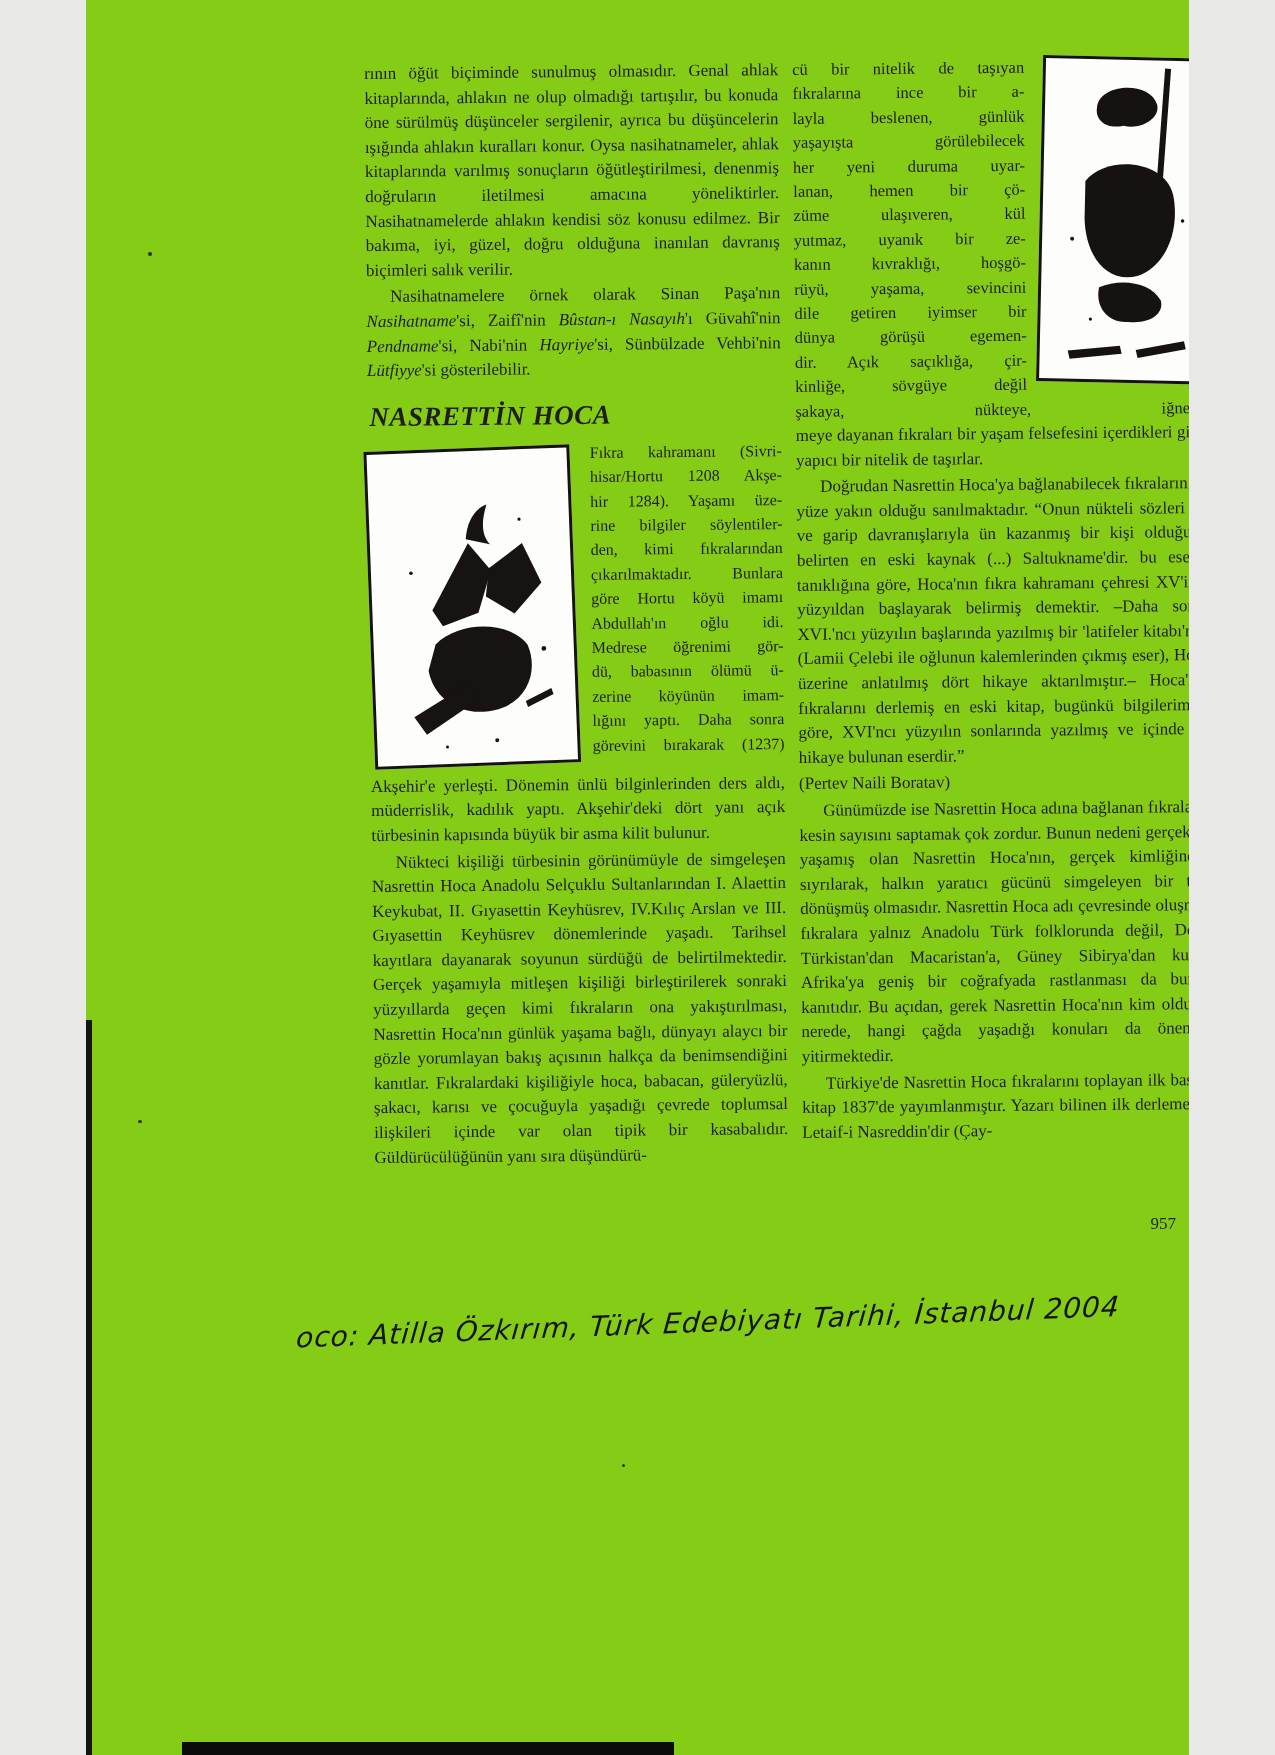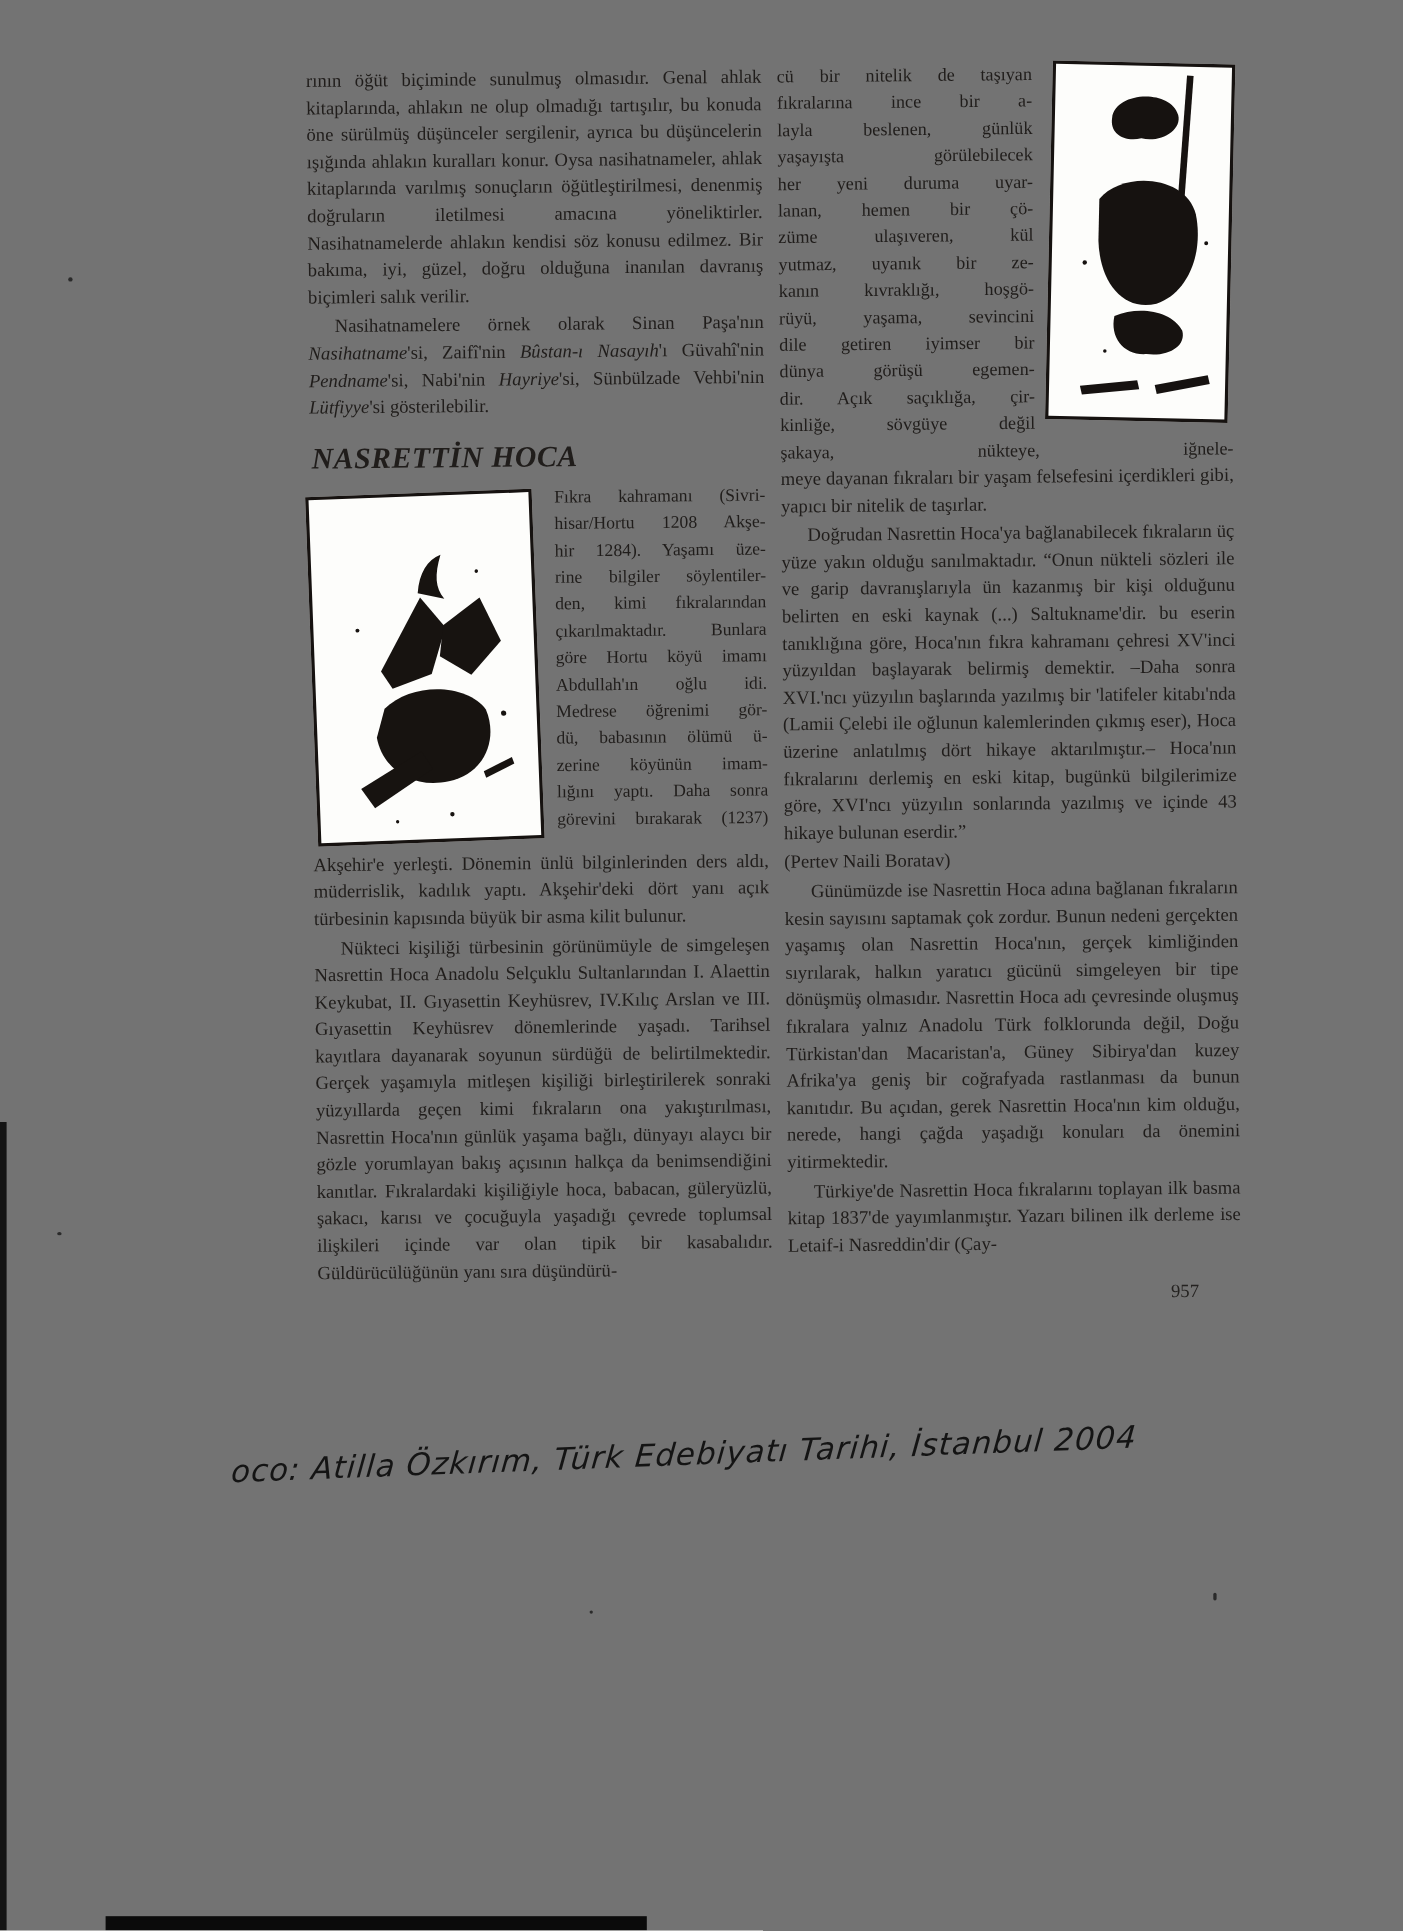--- a/index.html
+++ b/index.html
@@ -1,18 +1,18 @@
 <!DOCTYPE html>
 <html lang="tr"><head>
 <meta charset="utf-8">
 <style>
   html,body { margin:0; padding:0; background:#e8e8e6; }
   .page {
-    position:relative; width:1275px; height:1755px; margin:0 auto;
-    background:#737373; overflow:hidden;
+    position:relative; width:1103px; height:1755px; margin:0 auto;
+    background:#84cc16; overflow:hidden;
     font-family:"Liberation Serif", serif; color:#201d1b;
   }
   .content { position:absolute; left:278px; top:58px; width:840px; transform:rotate(-0.55deg); }
   .col { position:absolute; top:0; }
   .col-left  { left:0;    width:414px; }
   .col-right { left:428px; width:412px; }
 
   .body-par { font-size:17px; line-height:24.6px; text-align:justify; margin:0 0 2px 0; }
   .indent { text-indent:24px; }
   .section-heading {
@@ -30,21 +30,21 @@
 
   .side-text {
     font-size:16px; line-height:24.4px; white-space:pre-line;
     text-align:justify; text-align-last:justify;
   }
   .col-right .side-text { font-size:16.5px; }
 
   .attribution { font-size:17px; line-height:24.6px; margin:0 0 2px 0; }
 
   .page-number {
-    position:absolute; left:1010px; top:1164px; width:80px;
+    position:absolute; left:1010px; top:1214px; width:80px;
     text-align:right; font-size:17px; color:#242220;
   }
   .handwritten-note {
     position:absolute; left:210px; top:1305px; width:860px;
     font-family:"DejaVu Sans", sans-serif; font-style:italic;
     font-size:28px; color:#141414; letter-spacing:1px;
     transform:rotate(-2.2deg) skewX(-7deg);
     white-space:nowrap;
   }
 

